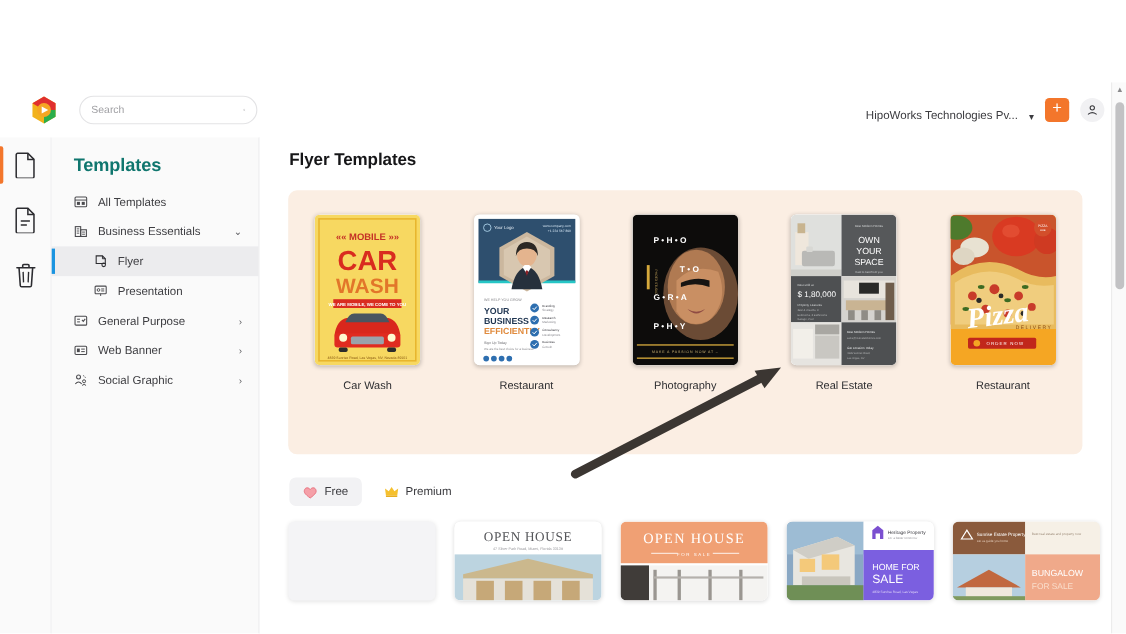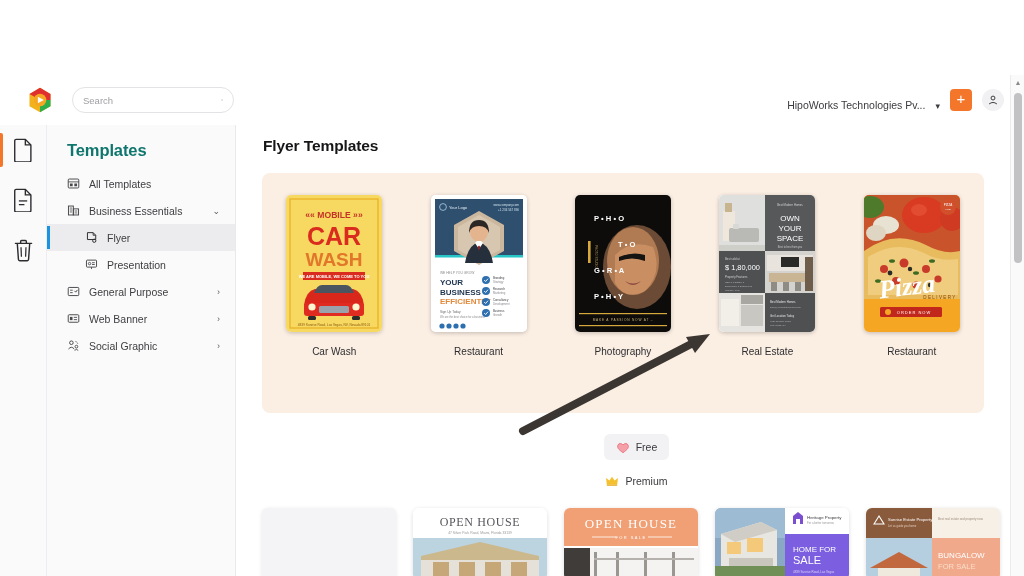--- a/index.html
+++ b/index.html
@@ -96,21 +96,21 @@
   .feat-card { width:98px; display:flex; flex-direction:column; align-items:center; }
   .feat-thumb {
     width:96px; height:137px; border-radius:5px; overflow:hidden;
     box-shadow:0 1px 4px rgba(0,0,0,.22); background:#fff; position:relative;
   }
   .feat-label {
     margin-top:14px; font-size:10px; color:#2d2d30; text-align:right;
   }
 
   
-  .filters { display:flex; align-items:center; gap:8px; padding:21px 0 0 27px;flex-direction:column; }
+  .filters { display:flex; align-items:center; gap:8px; padding:21px 0 0 27px; }
   .chip {
     display:flex; align-items:center; gap:6px; height:26px; padding:0 12px;
     border-radius:6px; font-size:10.5px; color:#3a3a3e; cursor:pointer;
   }
   .chip.active { background:#f2f2f4; }
 
   
   .grid {
     display:flex; gap:17px; padding:14px 0 0 26px;
   }

